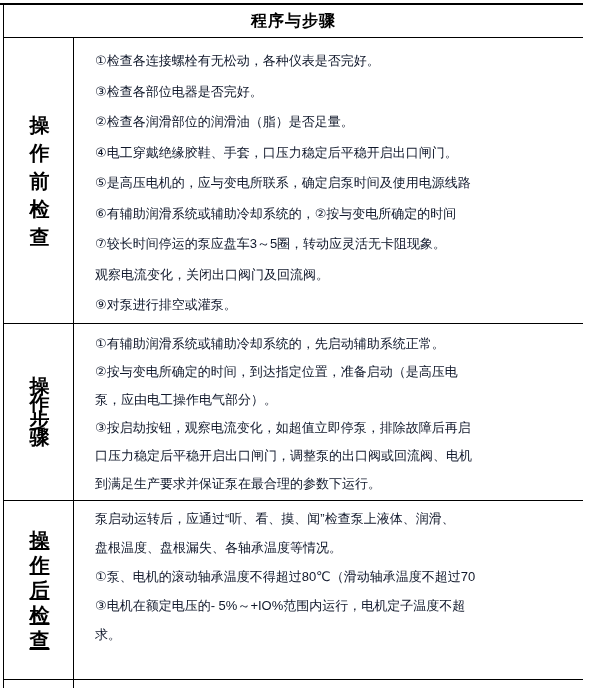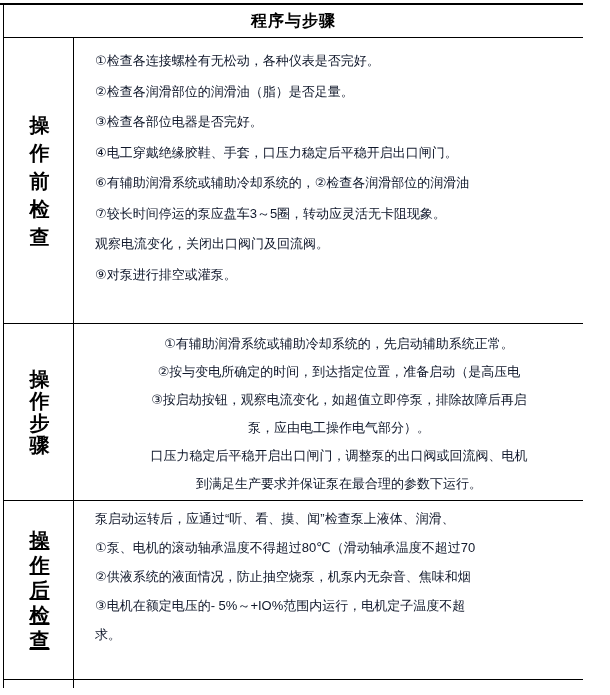--- a/index.html
+++ b/index.html
@@ -62,30 +62,30 @@
     justify-content: center;
   }
   .vlabel {
     width: 18px;
     text-align: left;
     word-break: break-all;
     font-weight: bold;
     font-size: 20px;
   }
   .vlabel.p28 { line-height: 28px; }
-  .vlabel.p23 { line-height: 22px; }
+  .vlabel.p23 { line-height: 17px; }
   .vlabel.p25 { line-height: 25px; text-decoration: underline; }
 
   .content-cell {
     flex: 1 1 auto;
     padding-left: 21px;
     overflow: visible;
   }
   .content-cell.c1 { padding-top: 8px; }
-  .content-cell.c2 { padding-top: 6px; text-align: center; }
+  .content-cell.c2 { padding-top: 6px; }
   .content-cell.c3 { padding-top: 3px; }
 
   .line {
     white-space: nowrap;
     font-size: 13px;
     color: #0f172a;
   }
   .c1 .line { line-height: 30.5px; }
   .c2 .line { line-height: 28px; }
   .c3 .line { line-height: 29px; }
@@ -102,52 +102,53 @@
     <div class="header-row">
       <span>程序与步骤</span>
     </div>
 
     <div class="row r1">
       <div class="label-cell">
         <div class="vlabel p28">操作前检查</div>
       </div>
       <div class="content-cell c1">
         <div class="line">①检查各连接螺栓有无松动，各种仪表是否完好。</div>
+        <div class="line">③检查各部位电器是否完好。</div>
         <div class="line">②检查各润滑部位的润滑油（脂）是否足量。</div>
-        <div class="line">③检查各部位电器是否完好。</div>
         <div class="line">④电工穿戴绝缘胶鞋、手套，口压力稳定后平稳开启出口闸门。</div>
-        <div class="line">⑥有辅助润滑系统或辅助冷却系统的，②检查各润滑部位的润滑油</div>
+        <div class="line">⑤是高压电机的，应与变电所联系，确定启泵时间及使用电源线路</div>
+        <div class="line">⑥有辅助润滑系统或辅助冷却系统的，②按与变电所确定的时间</div>
         <div class="line">⑦较长时间停运的泵应盘车3～5圈，转动应灵活无卡阻现象。</div>
         <div class="line">观察电流变化，关闭出口阀门及回流阀。</div>
         <div class="line">⑨对泵进行排空或灌泵。</div>
       </div>
     </div>
 
     <div class="row r2">
       <div class="label-cell">
         <div class="vlabel p23">操作步骤</div>
       </div>
       <div class="content-cell c2">
         <div class="line">①有辅助润滑系统或辅助冷却系统的，先启动辅助系统正常。</div>
         <div class="line">②按与变电所确定的时间，到达指定位置，准备启动（是高压电</div>
+        <div class="line">泵，应由电工操作电气部分）。</div>
         <div class="line">③按启劫按钮，观察电流变化，如超值立即停泵，排除故障后再启</div>
-        <div class="line">泵，应由电工操作电气部分）。</div>
         <div class="line">口压力稳定后平稳开启出口闸门，调整泵的出口阀或回流阀、电机</div>
         <div class="line">到满足生产要求并保证泵在最合理的参数下运行。</div>
       </div>
     </div>
 
     <div class="row r3">
       <div class="label-cell">
         <div class="vlabel p25">操作后检查</div>
       </div>
       <div class="content-cell c3">
         <div class="line">泵启动运转后，应通过“听、看、摸、闻”检查泵上液体、润滑、</div>
+        <div class="line">盘根温度、盘根漏失、各轴承温度等情况。</div>
         <div class="line">①泵、电机的滚动轴承温度不得超过80℃（滑动轴承温度不超过70</div>
-        <div class="line">②供液系统的液面情况，防止抽空烧泵，机泵内无杂音、焦味和烟</div>
         <div class="line">③电机在额定电压的- 5%～+IO%范围内运行，电机定子温度不超</div>
         <div class="line">求。</div>
       </div>
     </div>
 
     <div class="row stub">
       <div class="label-cell"></div>
       <div class="content-cell"></div>
     </div>
 

